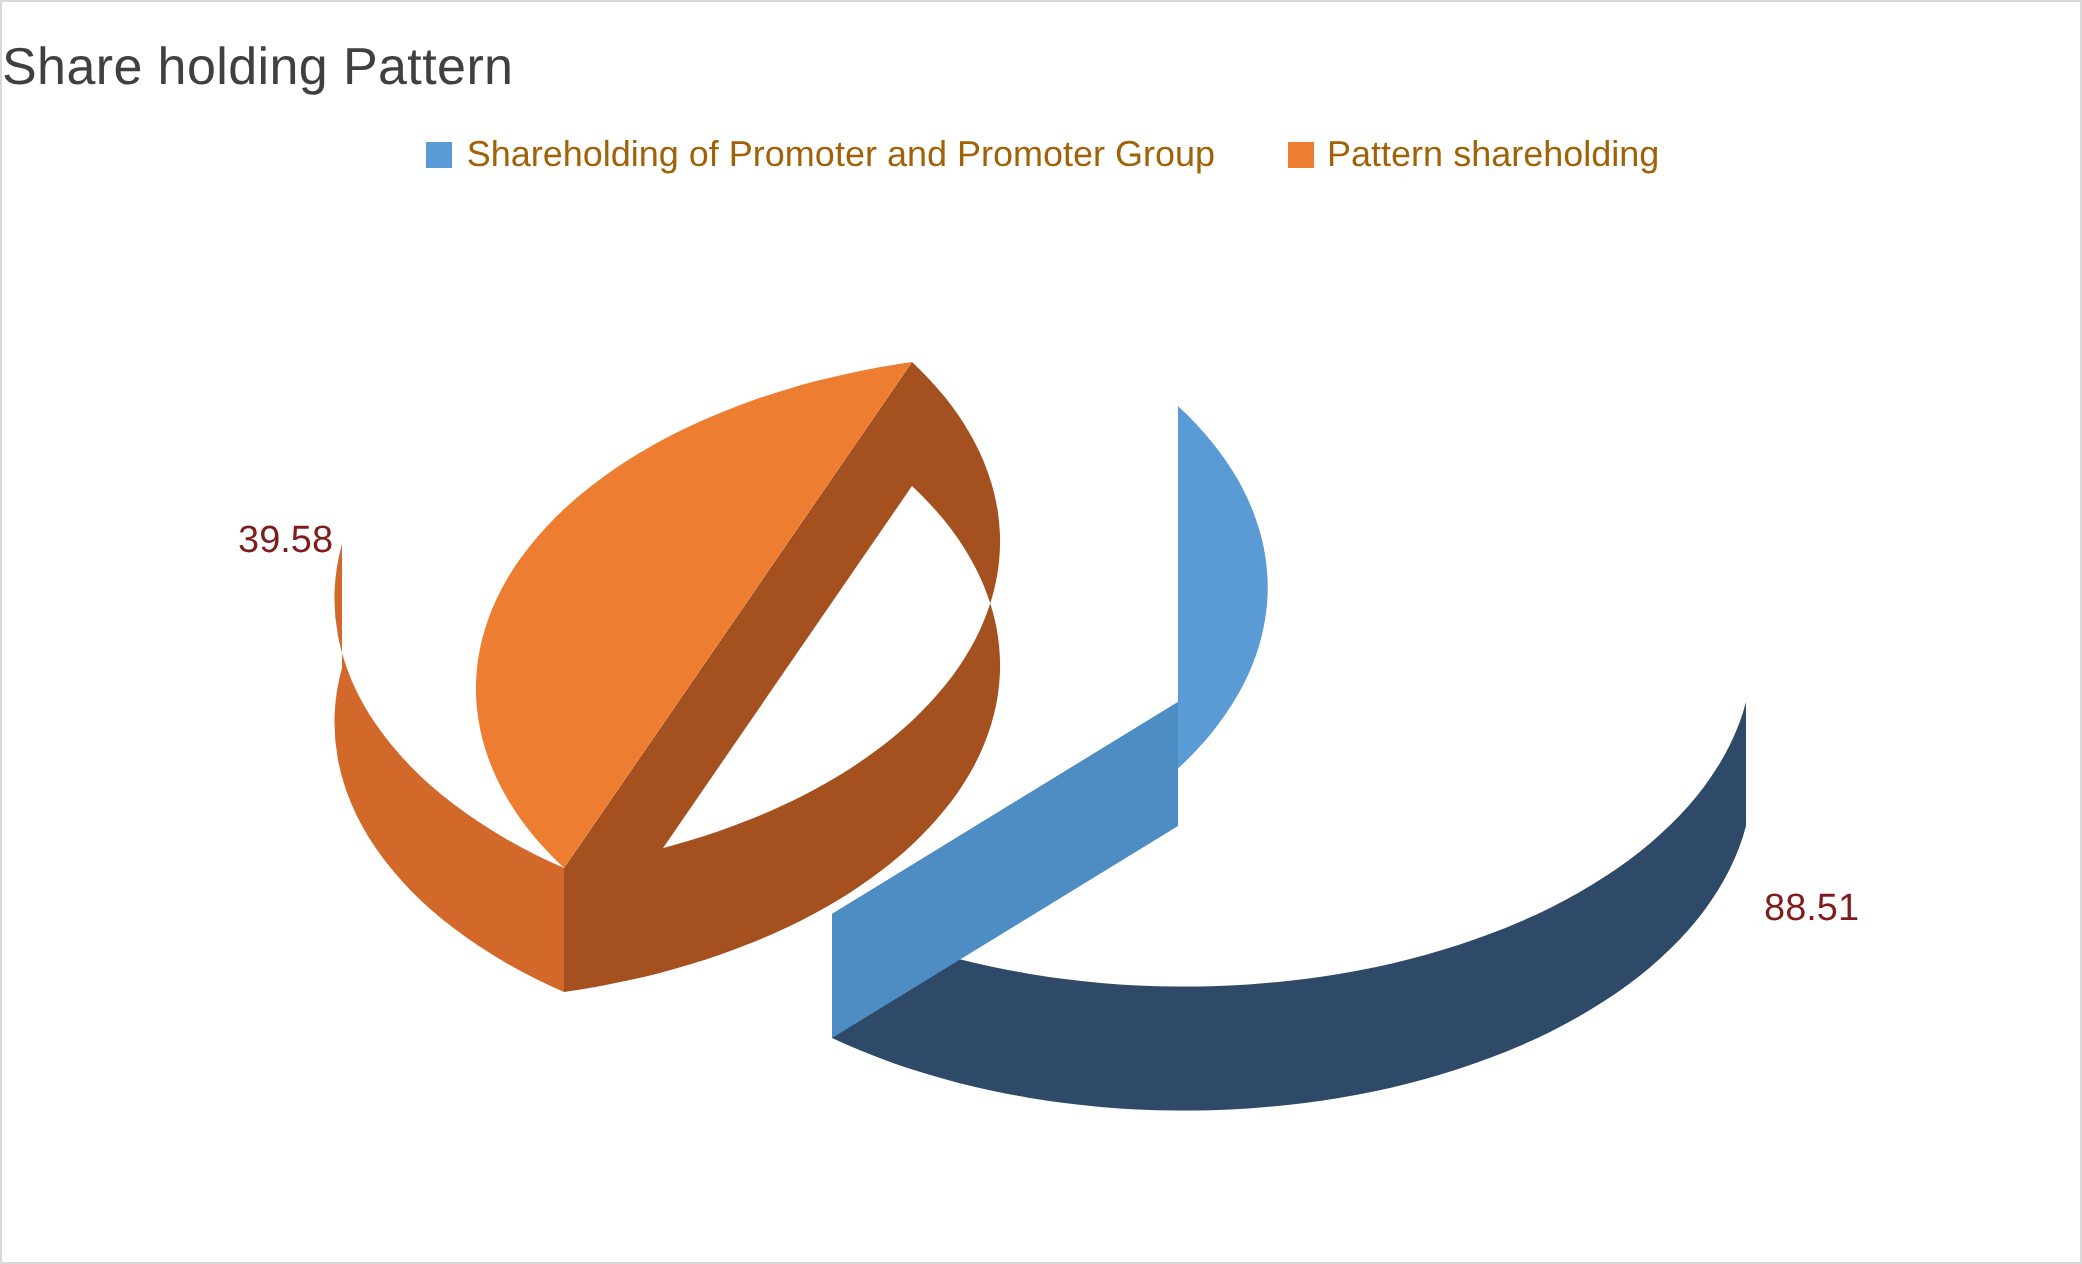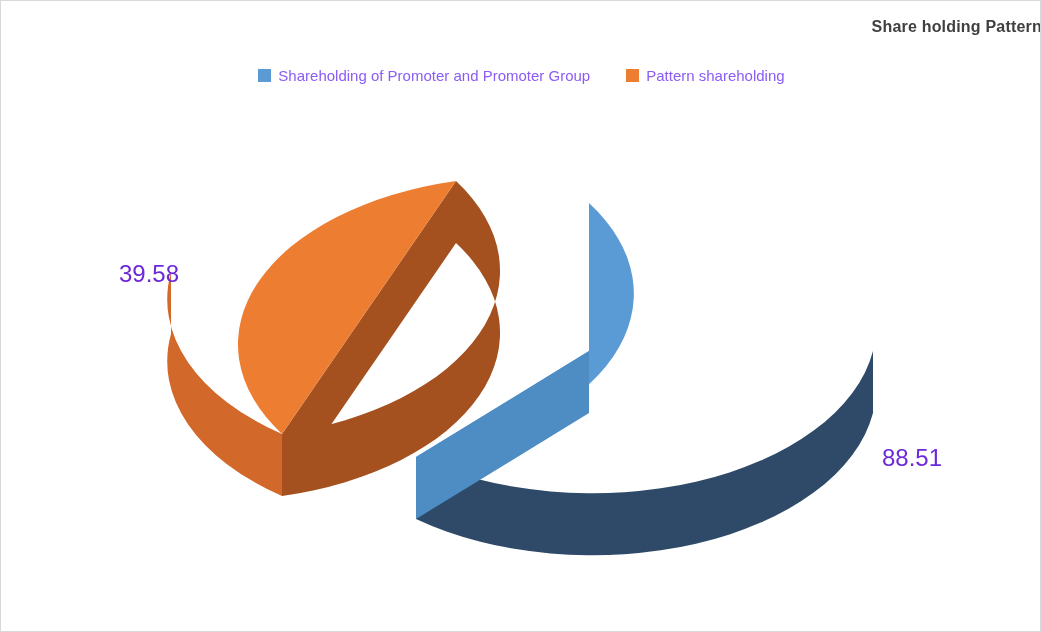--- a/index.html
+++ b/index.html
@@ -17,23 +17,23 @@
     background: #ffffff;
     border: 1px solid #d9d9d9;
     box-sizing: border-box;
     overflow: hidden;
   }
   #chart-title {
     position: absolute;
     top: 17px;
     left: 0;
     width: 1041px;
-    text-align: right;
-    font-size: 16px;
-    font-weight: 700;
+    text-align: left;
+    font-size: 26px;
+    font-weight: 400;
     color: #404040;
     letter-spacing: 0.2px;
     white-space: pre;
   }
   #chart-legend {
     position: absolute;
     top: 66px;
     left: 0;
     width: 1041px;
     display: flex;
@@ -48,35 +48,35 @@
     align-items: center;
     gap: 7px;
   }
   .legend-swatch {
     width: 13px;
     height: 13px;
     display: block;
     flex: 0 0 auto;
   }
   .legend-label {
-    font-size: 15px;
-    color: #8b5cf6;
+    font-size: 18px;
+    color: #a16207;
     white-space: nowrap;
   }
   #pie-canvas {
     position: absolute;
     top: 0;
     left: 0;
     width: 1041px;
     height: 632px;
   }
   .data-label {
     position: absolute;
-    font-size: 24px;
-    color: #6d28d9;
+    font-size: 19px;
+    color: #7f1d1d;
     white-space: nowrap;
   }
   #label-public {
     left: 118px;
     top: 259px;
   }
   #label-promoter {
     left: 881px;
     top: 443px;
   }

